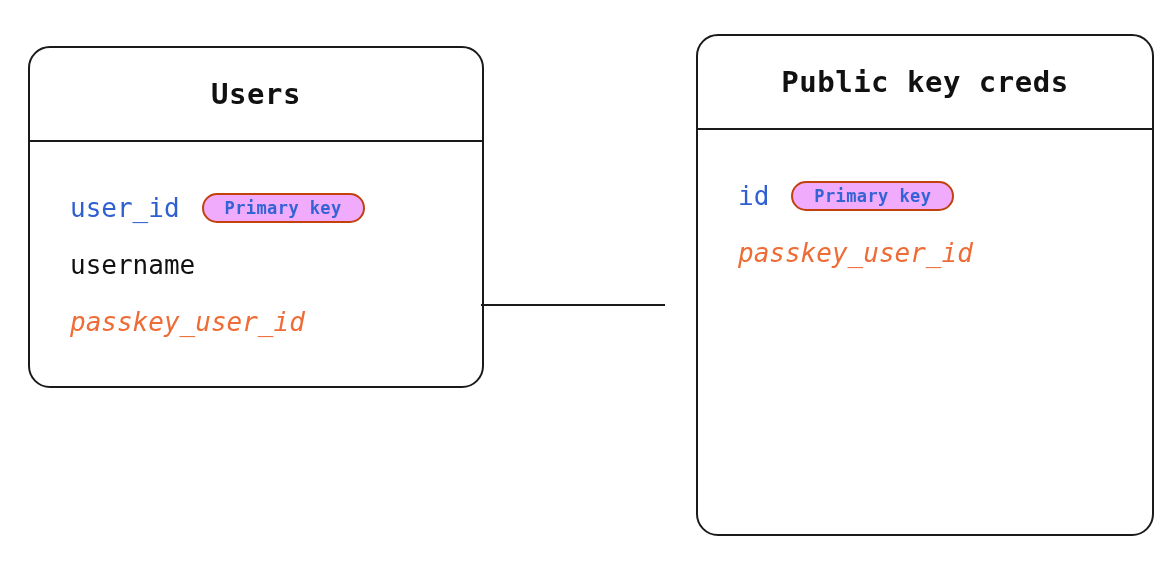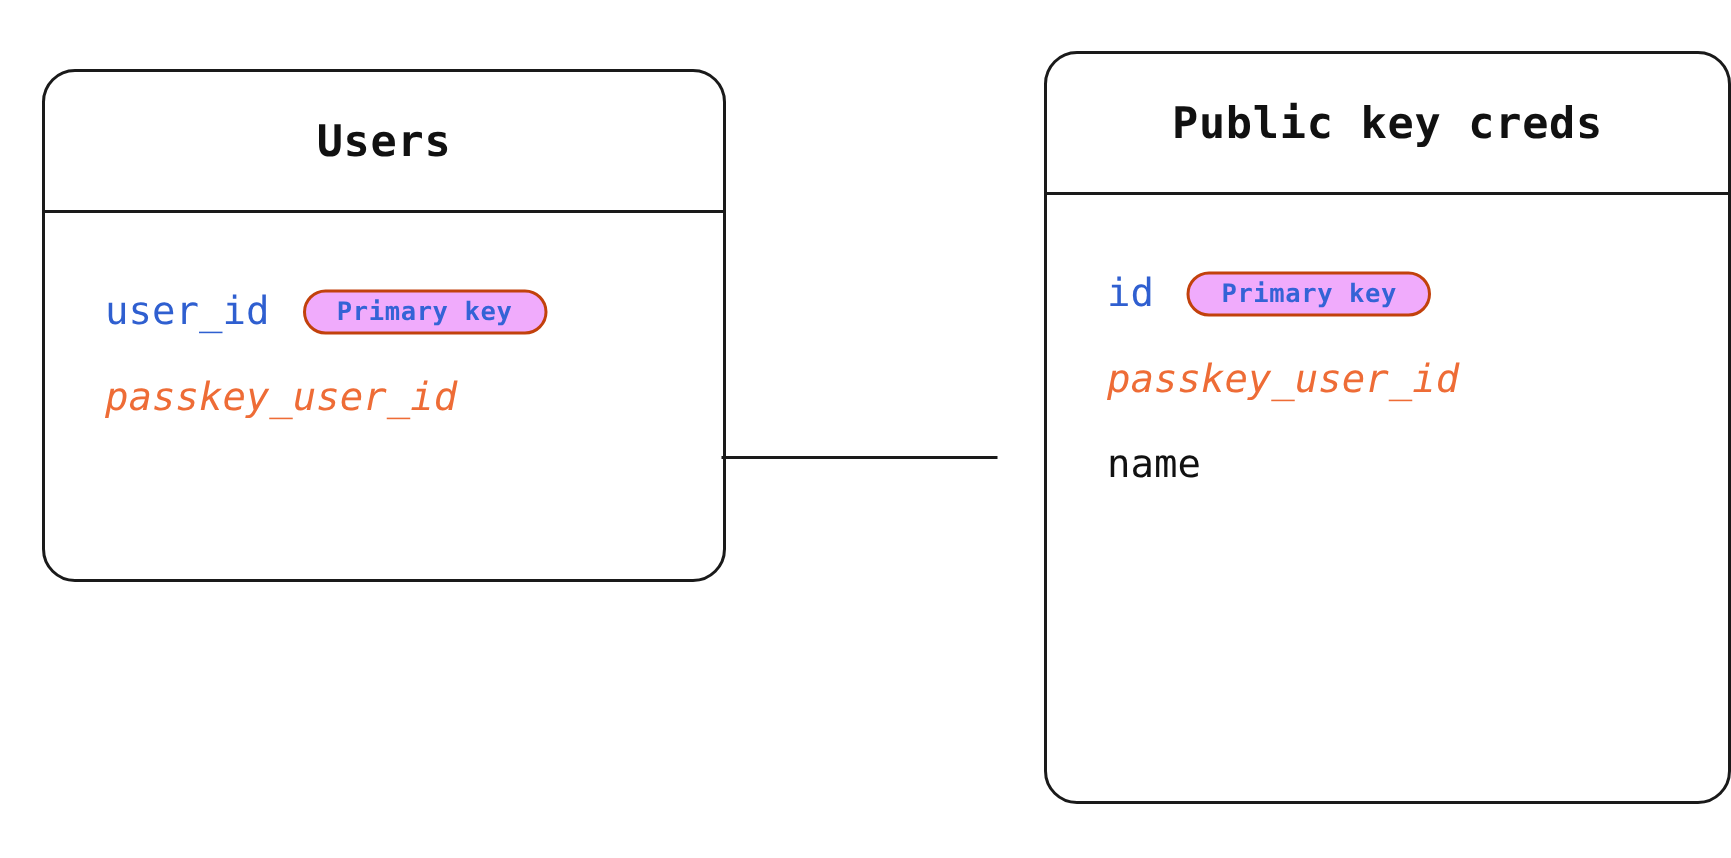--- a/index.html
+++ b/index.html
@@ -134,20 +134,23 @@
     </div>
     <div class="field-list">
 
       <div class="field-row">
         <span class="field-name pk">user_id</span>
         <span class="badge">
           <span class="badge-label">Primary key</span>
         </span>
       </div>
 
+      <div class="field-row">
+        <span class="field-name plain">username</span>
+      </div>
 
       <div class="field-row">
         <span class="field-name fk">passkey_user_id</span>
       </div>
 
     </div>
   </div>
 
   <div id="relationship-connector"></div>
 
@@ -163,21 +166,18 @@
           <span class="badge-label">Primary key</span>
         </span>
       </div>
 
 
       <div class="field-row">
         <span class="field-name fk">passkey_user_id</span>
       </div>
 
 
-      <div class="field-row">
-        <span class="field-name plain">name</span>
-      </div>
 
 
     </div>
   </div>
 
 </div>
 
 </body></html>

